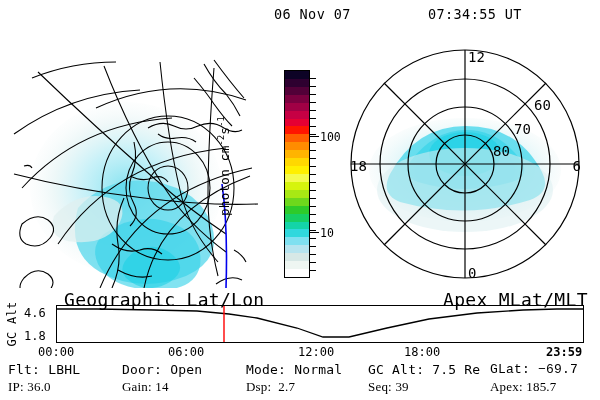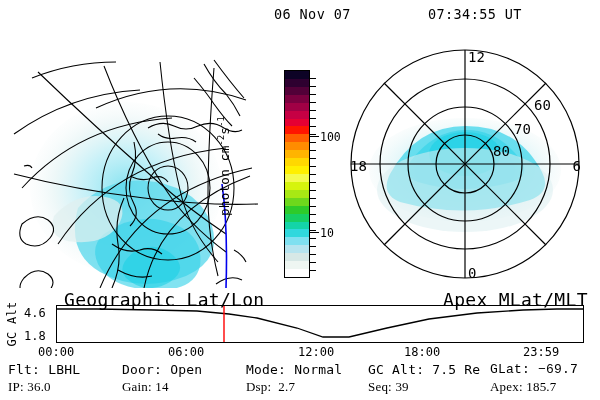--- a/index.html
+++ b/index.html
@@ -282,21 +282,21 @@
       <svg width="526" height="36" viewBox="0 0 526 36" preserveAspectRatio="none">
         <path d="M0 3 L40 3 L96 4 L140 5 L172 8 L200 12 L240 22 L266 31 L292 31 L330 22 L372 13 L420 7 L466 4 L500 3 L526 3" fill="none" stroke="#000000" stroke-width="1.3"></path>
         <line x1="167" y1="0" x2="167" y2="36" stroke="#ff0000" stroke-width="1.4"></line>
       </svg>
     </div>
 
     <div class="orbit-xtick" style="left:38px;">00:00</div>
     <div class="orbit-xtick" style="left:168px;">06:00</div>
     <div class="orbit-xtick" style="left:298px;">12:00</div>
     <div class="orbit-xtick" style="left:404px;">18:00</div>
-    <div class="orbit-xtick" style="left:523px;">23:59</div>
+    <div class="orbit-xtick" style="left:546px;font-weight:bold;">23:59</div>
   </div>
 
   <div class="status">
     <div class="cell row0" style="left:8px;"><span>Flt:</span> <span>LBHL</span></div>
     <div class="cell row0" style="left:122px;"><span>Door:</span> <span>Open</span></div>
     <div class="cell row0" style="left:246px;"><span>Mode:</span> <span>Normal</span></div>
     <div class="cell row0" style="left:368px;"><span>GC Alt:</span> <span>7.5 Re</span></div>
     <div class="cell row0" style="left:490px;font-family:Liberation Mono, monospace;"><span>GLat:</span> <span>−69.7</span></div>
 
     <div class="cell row1" style="left:8px;"><span>IP:</span> <span>36.0</span></div>

